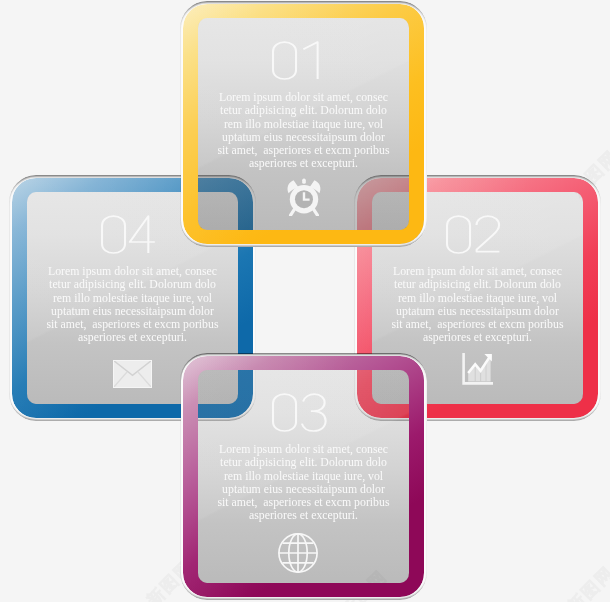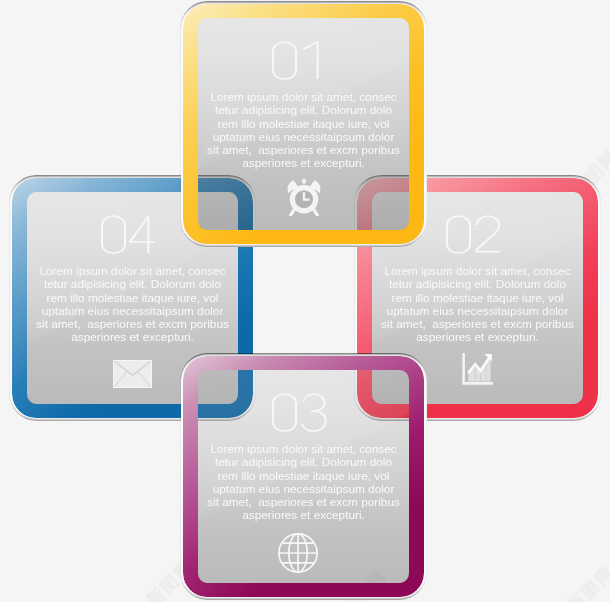--- a/index.html
+++ b/index.html
@@ -7,21 +7,21 @@
        font-family:"Liberation Sans",sans-serif;overflow:hidden;}
   .stage{position:relative;width:610px;height:602px;overflow:hidden;background:#f5f5f5;}
 
   
   .wm{position:absolute;color:#f0f0f0;font-size:17px;letter-spacing:2px;
       transform:rotate(-45deg);transform-origin:0 50%;white-space:nowrap;
       user-select:none;font-weight:700;font-family:"DejaVu Sans",sans-serif;
       -webkit-text-stroke:.6px #ededed;}
 
   
-  .card{position:absolute;}
+  .card{position:absolute;font-family:Liberation Serif, serif;}
   .halo{position:absolute;inset:-2.5px;border-radius:26.5px;background:#fcfcfc;
         -webkit-mask:linear-gradient(#000 0 0) content-box exclude,linear-gradient(#000 0 0);
         mask:linear-gradient(#000 0 0) content-box exclude,linear-gradient(#000 0 0);
         padding:3px;box-sizing:border-box;}
   .drop{position:absolute;inset:0;border-radius:24px;
         box-shadow:0 4px 4px -1px rgba(0,0,0,.62), 0 -2.5px 3px -1px rgba(0,0,0,.38);
         -webkit-mask:linear-gradient(#000 0 0) content-box exclude,linear-gradient(#000 0 0);
         mask:linear-gradient(#000 0 0) content-box exclude,linear-gradient(#000 0 0);
         padding:14px;box-sizing:border-box;pointer-events:none;}
   .frame{position:absolute;inset:0;border-radius:24px;

